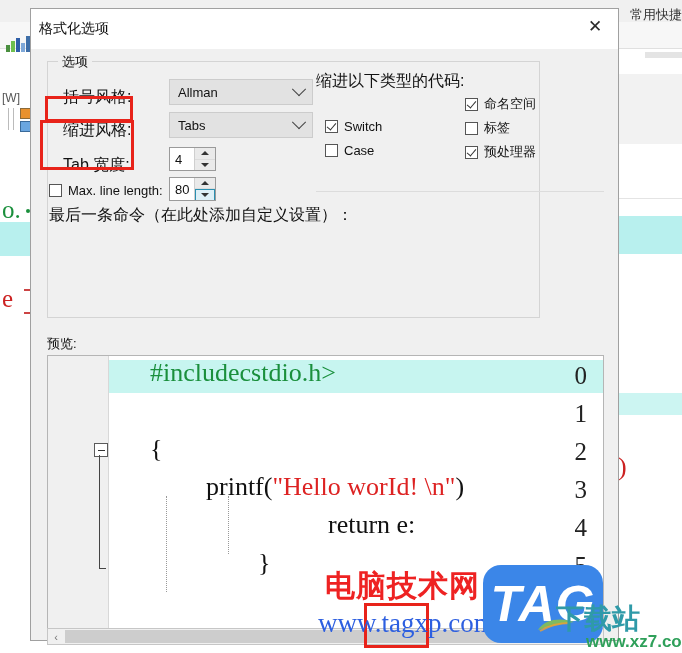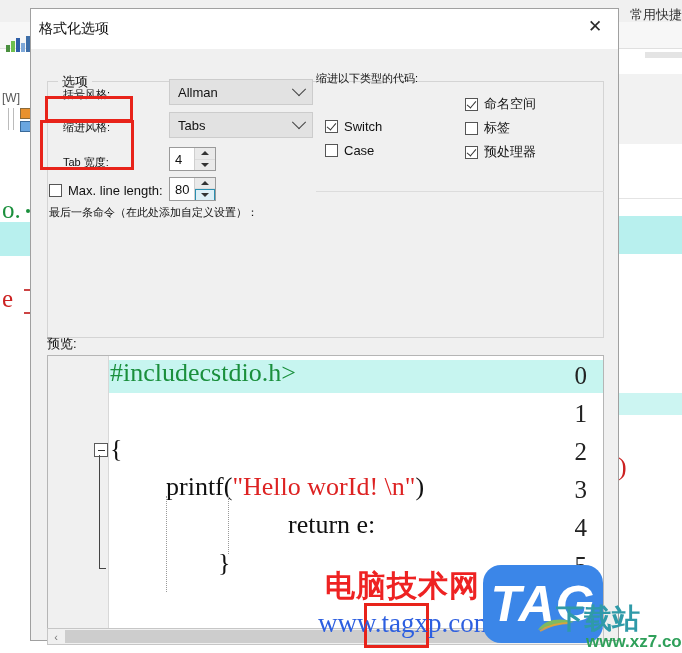--- a/index.html
+++ b/index.html
@@ -49,23 +49,23 @@
   .dlg-body{position:absolute;left:0;top:40px;right:0;bottom:0;background:#f0f0f0;}
 
   
   .group{
     position:absolute;border:1px solid #d4d4d4;box-sizing:border-box;background:transparent;
   }
   .group-label{
     position:absolute;top:-9px;left:10px;background:#f0f0f0;padding:0 4px;
     font-size:13px;color:#111;
   }
-  #grpOptions{left:16px;top:32px;width:557px;height:257px;}
-
-  .lbl{position:absolute;font-size:11px;color:#111;white-space:nowrap;}
+  #grpOptions{left:16px;top:12px;width:493px;height:257px;}
+
+  .lbl{position:absolute;font-size:16px;color:#111;white-space:nowrap;}
 
   .combo{
     position:absolute;height:26px;background:#e2e2e2;border:1px solid #cccccc;
     box-sizing:border-box;font-size:13px;color:#111;
     display:flex;align-items:center;padding-left:8px;cursor:default;
   }
   .combo .cv{flex:1;}
   .combo .chev{
     width:26px;height:100%;display:flex;align-items:center;justify-content:center;
     font-size:10px;color:#444;
@@ -119,21 +119,21 @@
   }
   .foldbox{
     position:absolute;left:46px;width:12px;height:12px;border:1px solid #5a5a5a;background:#fff;
     display:flex;align-items:center;justify-content:center;cursor:default;
   }
   .foldbox:after{content:"";width:7px;height:1px;background:#333;}
   .foldline{position:absolute;left:51px;width:1px;background:#444;}
   .foldfoot{position:absolute;width:7px;height:1px;background:#444;}
   .codeline{
     position:absolute;left:62px;white-space:pre;
-    font-family:"Liberation Serif","DejaVu Serif",serif;font-size:26px;line-height:1;color:#111;
+    font-family:"Liberation Serif","DejaVu Serif",serif;font-size:26px;line-height:1;color:#111;padding-left:40px;
   }
   .hlrow{position:absolute;left:61px;right:0;height:33px;background:#c7f5f0;}
   .guide{position:absolute;width:0;border-left:1px dotted #999;}
 
   .hscroll{
     position:absolute;left:16px;top:579px;width:557px;height:17px;background:#f0f0f0;
     border:1px solid #c6c6c6;box-sizing:border-box;display:flex;align-items:center;
   }
   .hscroll .ar{width:16px;height:100%;display:flex;align-items:center;justify-content:center;font-size:11px;color:#777;cursor:default;}
   .hscroll .thumb{height:13px;background:#cdcdcd;margin:0 1px;cursor:default;}

